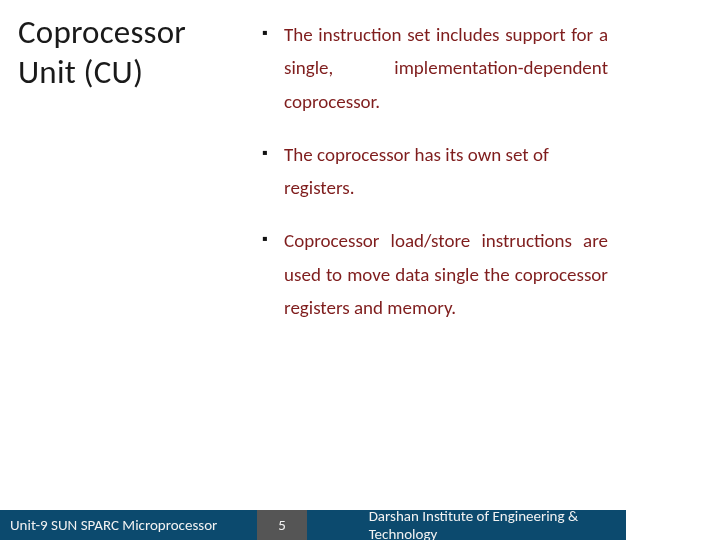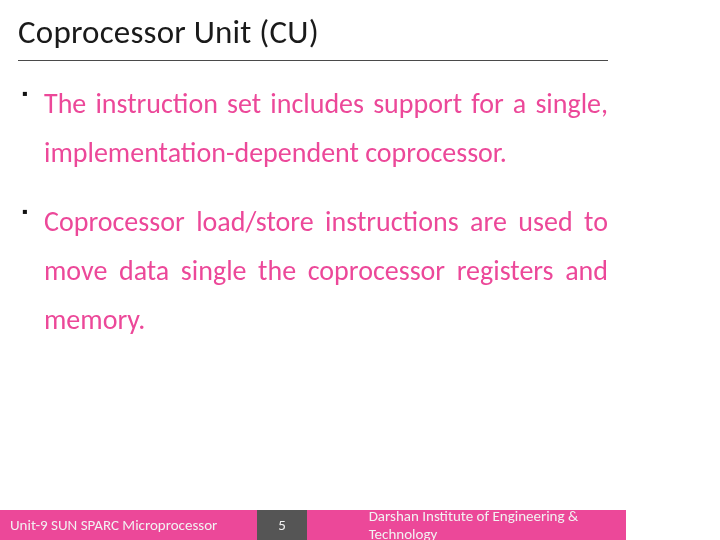--- a/index.html
+++ b/index.html
@@ -1,38 +1,39 @@
 <!DOCTYPE html>
 <html><head>
 <meta charset="utf-8">
 <style>
   * { margin: 0; padding: 0; box-sizing: border-box; }
   html, body { width: 720px; height: 540px; font-family: Calibri, "Segoe UI", Arial, sans-serif; background: #fff; color: #1a1a1a; overflow: hidden; }
-  .slide { width: 626px; height: 540px; position: relative; display: flex; flex-direction: column; }
+  .slide { width: 626px; height: 540px; position: relative; display: flex; }
   .title { font-size: 33px; font-weight: 400; padding: 12px 18px 4px 18px; letter-spacing: 0.2px; }
   .rule { border: none; border-top: 1px solid #4a4a4a; margin: 4px 18px 0 18px; }
   .body { flex: 1 1 auto; padding: 18px 18px 0 18px; }
   ul.bullets { list-style: none; }
-  ul.bullets > li { position: relative; padding-left: 26px; font-size: 28px; line-height: 1.75; margin-bottom: 20px; color: #ec4899; }
+  ul.bullets > li { position: relative; padding-left: 26px; font-size: 19px; line-height: 1.75; margin-bottom: 20px; color: #7f1d1d; }
   ul.bullets > li::before { content: "\25AA"; position: absolute; left: 4px; top: 0; font-size: 16px; line-height: 1.9; color: #111; }
   .justify { text-align: justify; text-justify: inter-word; }
-  .footer { position: absolute; left: 0; bottom: 0; width: 100%; height: 30px; background: #ec4899; color: #f2f2f2; display: flex; align-items: center; font-size: 15px; }
+  .footer { position: absolute; left: 0; bottom: 0; width: 100%; height: 30px; background: #0c4a6e; color: #f2f2f2; display: flex; align-items: center; font-size: 15px; }
   .footer .left { padding-left: 10px; flex: 0 0 auto; }
   .footer .pagebox { width: 54px; text-align: center; background: #555; align-self: stretch; display: flex; align-items: center; justify-content: center; margin: 0 18px 0 40px; font-size: 15px; }
   .footer .right { flex: 1 1 auto; margin-left: 44px; }
 </style>
 </head>
 <body>
 
 <div class="slide">
   <h1 class="title">Coprocessor Unit (CU)</h1>
   <hr class="rule">
   <div class="body">
     <ul class="bullets">
       <li class="justify">The instruction set includes support for a single, implementation-dependent coprocessor.</li>
+      <li>The coprocessor has its own set of registers.</li>
       <li class="justify">Coprocessor load/store instructions are used to move data single the coprocessor registers and memory.</li>
     </ul>
   </div>
   <div class="footer">
     <div class="left">Unit-9 SUN SPARC Microprocessor</div>
     <div class="pagebox">5</div>
     <div class="right">Darshan Institute of Engineering &amp; Technology</div>
   </div>
 </div>
 

